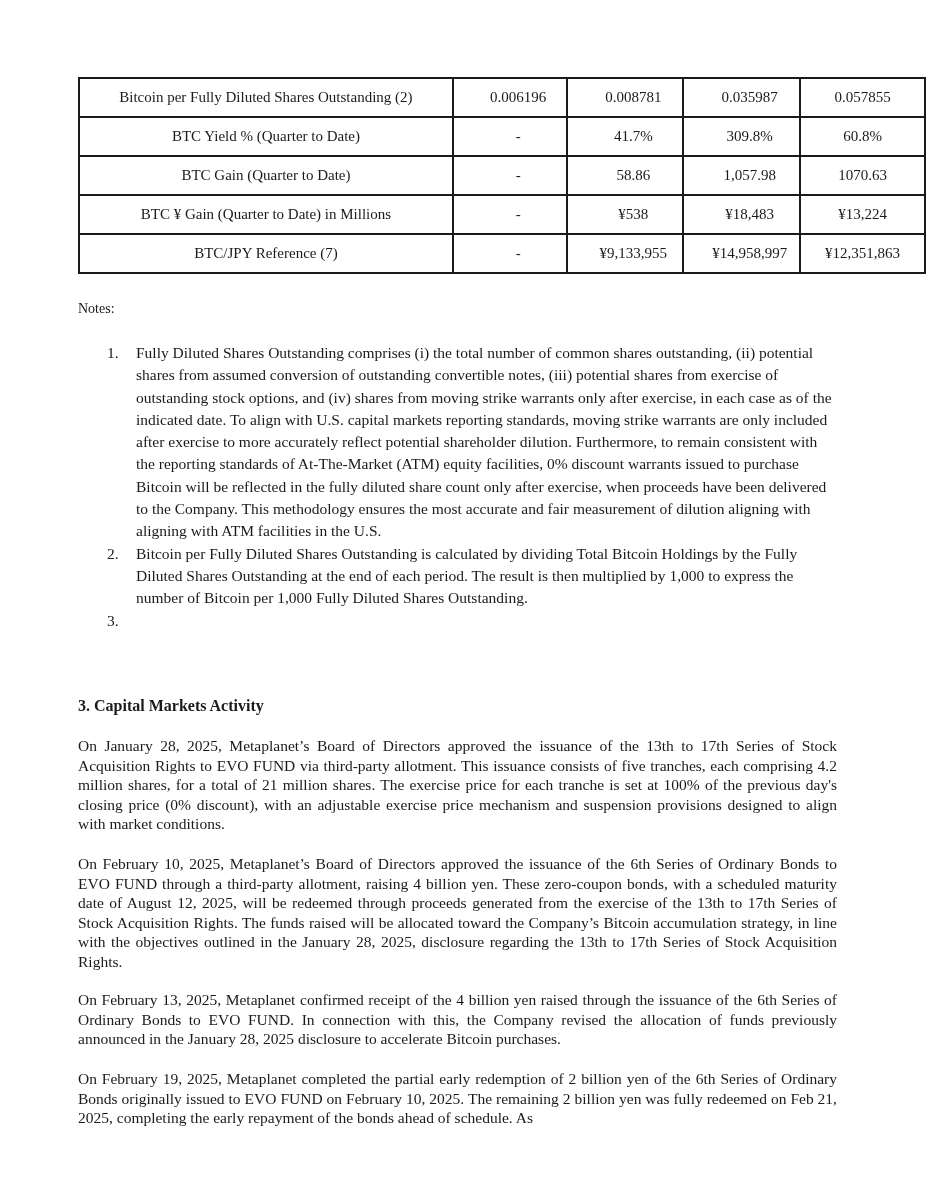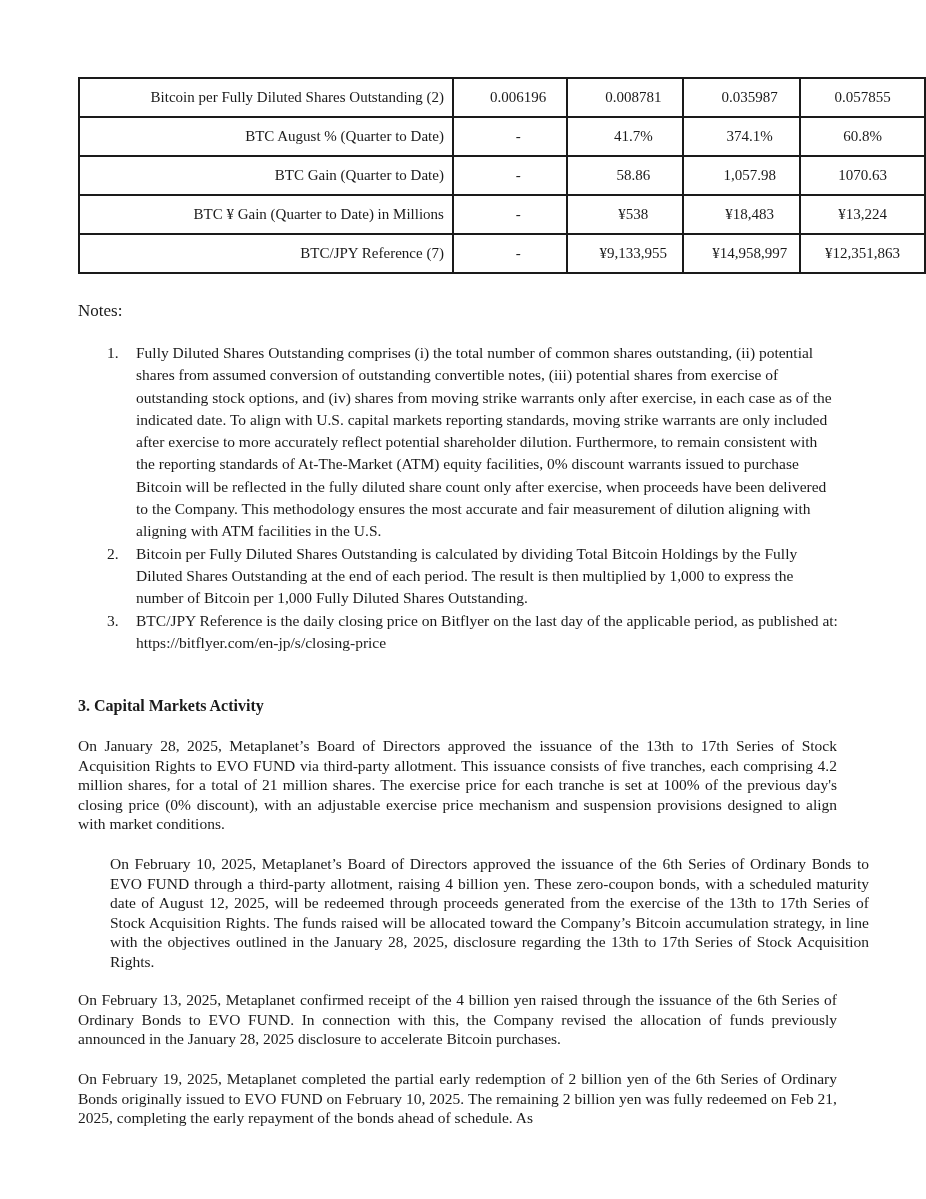--- a/index.html
+++ b/index.html
@@ -15,30 +15,30 @@
     border-collapse: collapse;
     font-size: 15px;
   }
   table.metrics td {
     border: 2px solid #1a1a1a;
     height: 37px;
     padding: 0 8px;
     white-space: nowrap;
     line-height: 1;
   }
-  table.metrics td.label { width: 365px; text-align: right; }
+  table.metrics td.label { width: 365px; text-align: center; }
   table.metrics td.v { text-align: center; padding-left: 24px; }
   table.metrics td.c1 { width: 84px; }
   table.metrics td.c2 { width: 84px; }
   table.metrics td.c3 { width: 84px; }
   table.metrics td.c4 { width: 84px; padding: 0 20px; }
 
   .notes-label {
     position: absolute; left: 78px; top: 301px;
-    font-size: 17px;
+    font-size: 14px;
   }
 
   ol.notes {
     position: absolute; left: 78px; top: 342px; width: 760px;
     margin: 0; padding: 0; list-style: none;
     font-size: 15.5px; line-height: 22.3px;
   }
   ol.notes li { position: relative; padding-left: 58px; }
   ol.notes li .num {
     position: absolute; left: 29px; top: 0;
@@ -48,43 +48,43 @@
     position: absolute; left: 78px; top: 697px; margin: 0;
     font-size: 16px; font-weight: bold;
   }
 
   .para {
     position: absolute; left: 78px; width: 759px; margin: 0;
     font-size: 15.5px; line-height: 19.6px;
     text-align: justify;
   }
   #p1 { top: 736px; }
-  #p2 { top: 854px; margin-left: 32px; }
+  #p2 { top: 854px; }
   #p3 { top: 990px; }
   #p4 { top: 1069px; }
 </style>
 </head>
 <body>
 
 <div class="page">
 
   <table class="metrics">
     <tbody>
       <tr>
         <td class="label">Bitcoin per Fully Diluted Shares Outstanding (2)</td>
         <td class="v c1">0.006196</td>
         <td class="v c2">0.008781</td>
         <td class="v c3">0.035987</td>
         <td class="v c4">0.057855</td>
       </tr>
       <tr>
-        <td class="label">BTC August % (Quarter to Date)</td>
+        <td class="label">BTC Yield % (Quarter to Date)</td>
         <td class="v c1">-</td>
         <td class="v c2">41.7%</td>
-        <td class="v c3">374.1%</td>
+        <td class="v c3">309.8%</td>
         <td class="v c4">60.8%</td>
       </tr>
       <tr>
         <td class="label">BTC Gain (Quarter to Date)</td>
         <td class="v c1">-</td>
         <td class="v c2">58.86</td>
         <td class="v c3">1,057.98</td>
         <td class="v c4">1070.63</td>
       </tr>
       <tr>
@@ -110,21 +110,20 @@
     <li>
       <span class="num">1.</span>
       <span>Fully Diluted Shares Outstanding comprises (i) the total number of common shares outstanding, (ii) potential shares from assumed conversion of outstanding convertible notes, (iii) potential shares from exercise of outstanding stock options, and (iv) shares from moving strike warrants only after exercise, in each case as of the indicated date. To align with U.S. capital markets reporting standards, moving strike warrants are only included after exercise to more accurately reflect potential shareholder dilution. Furthermore, to remain consistent with the reporting standards of At-The-Market (ATM) equity facilities, 0% discount warrants issued to purchase Bitcoin will be reflected in the fully diluted share count only after exercise, when proceeds have been delivered to the Company. This methodology ensures the most accurate and fair measurement of dilution aligning with aligning with ATM facilities in the U.S.</span>
     </li>
     <li>
       <span class="num">2.</span>
       <span>Bitcoin per Fully Diluted Shares Outstanding is calculated by dividing Total Bitcoin Holdings by the Fully Diluted Shares Outstanding at the end of each period. The result is then multiplied by 1,000 to express the number of Bitcoin per 1,000 Fully Diluted Shares Outstanding.</span>
     </li>
     <li>
       <span class="num">3.</span>
-      <span>BTC/JPY Reference is the daily closing price on Bitflyer on the last day of the applicable period, as published at: https://bitflyer.com/en-jp/s/closing-price</span>
     </li>
   </ol>
 
   <h3 class="section">3. Capital Markets Activity</h3>
 
   <p class="para" id="p1">On January 28, 2025, Metaplanet’s Board of Directors approved the issuance of the 13th to 17th Series of Stock Acquisition Rights to EVO FUND via third-party allotment. This issuance consists of five tranches, each comprising 4.2 million shares, for a total of 21 million shares. The exercise price for each tranche is set at 100% of the previous day's closing price (0% discount), with an adjustable exercise price mechanism and suspension provisions designed to align with market conditions.</p>
   <p class="para" id="p2">On February 10, 2025, Metaplanet’s Board of Directors approved the issuance of the 6th Series of Ordinary Bonds to EVO FUND through a third-party allotment, raising 4 billion yen. These zero-coupon bonds, with a scheduled maturity date of August 12, 2025, will be redeemed through proceeds generated from the exercise of the 13th to 17th Series of Stock Acquisition Rights. The funds raised will be allocated toward the Company’s Bitcoin accumulation strategy, in line with the objectives outlined in the January 28, 2025, disclosure regarding the 13th to 17th Series of Stock Acquisition Rights.</p>
   <p class="para" id="p3">On February 13, 2025, Metaplanet confirmed receipt of the 4 billion yen raised through the issuance of the 6th Series of Ordinary Bonds to EVO FUND. In connection with this, the Company revised the allocation of funds previously announced in the January 28, 2025 disclosure to accelerate Bitcoin purchases.</p>
   <p class="para" id="p4">On February 19, 2025, Metaplanet completed the partial early redemption of 2 billion yen of the 6th Series of Ordinary Bonds originally issued to EVO FUND on February 10, 2025. The remaining 2 billion yen was fully redeemed on Feb 21, 2025, completing the early repayment of the bonds ahead of schedule. As</p>
 

